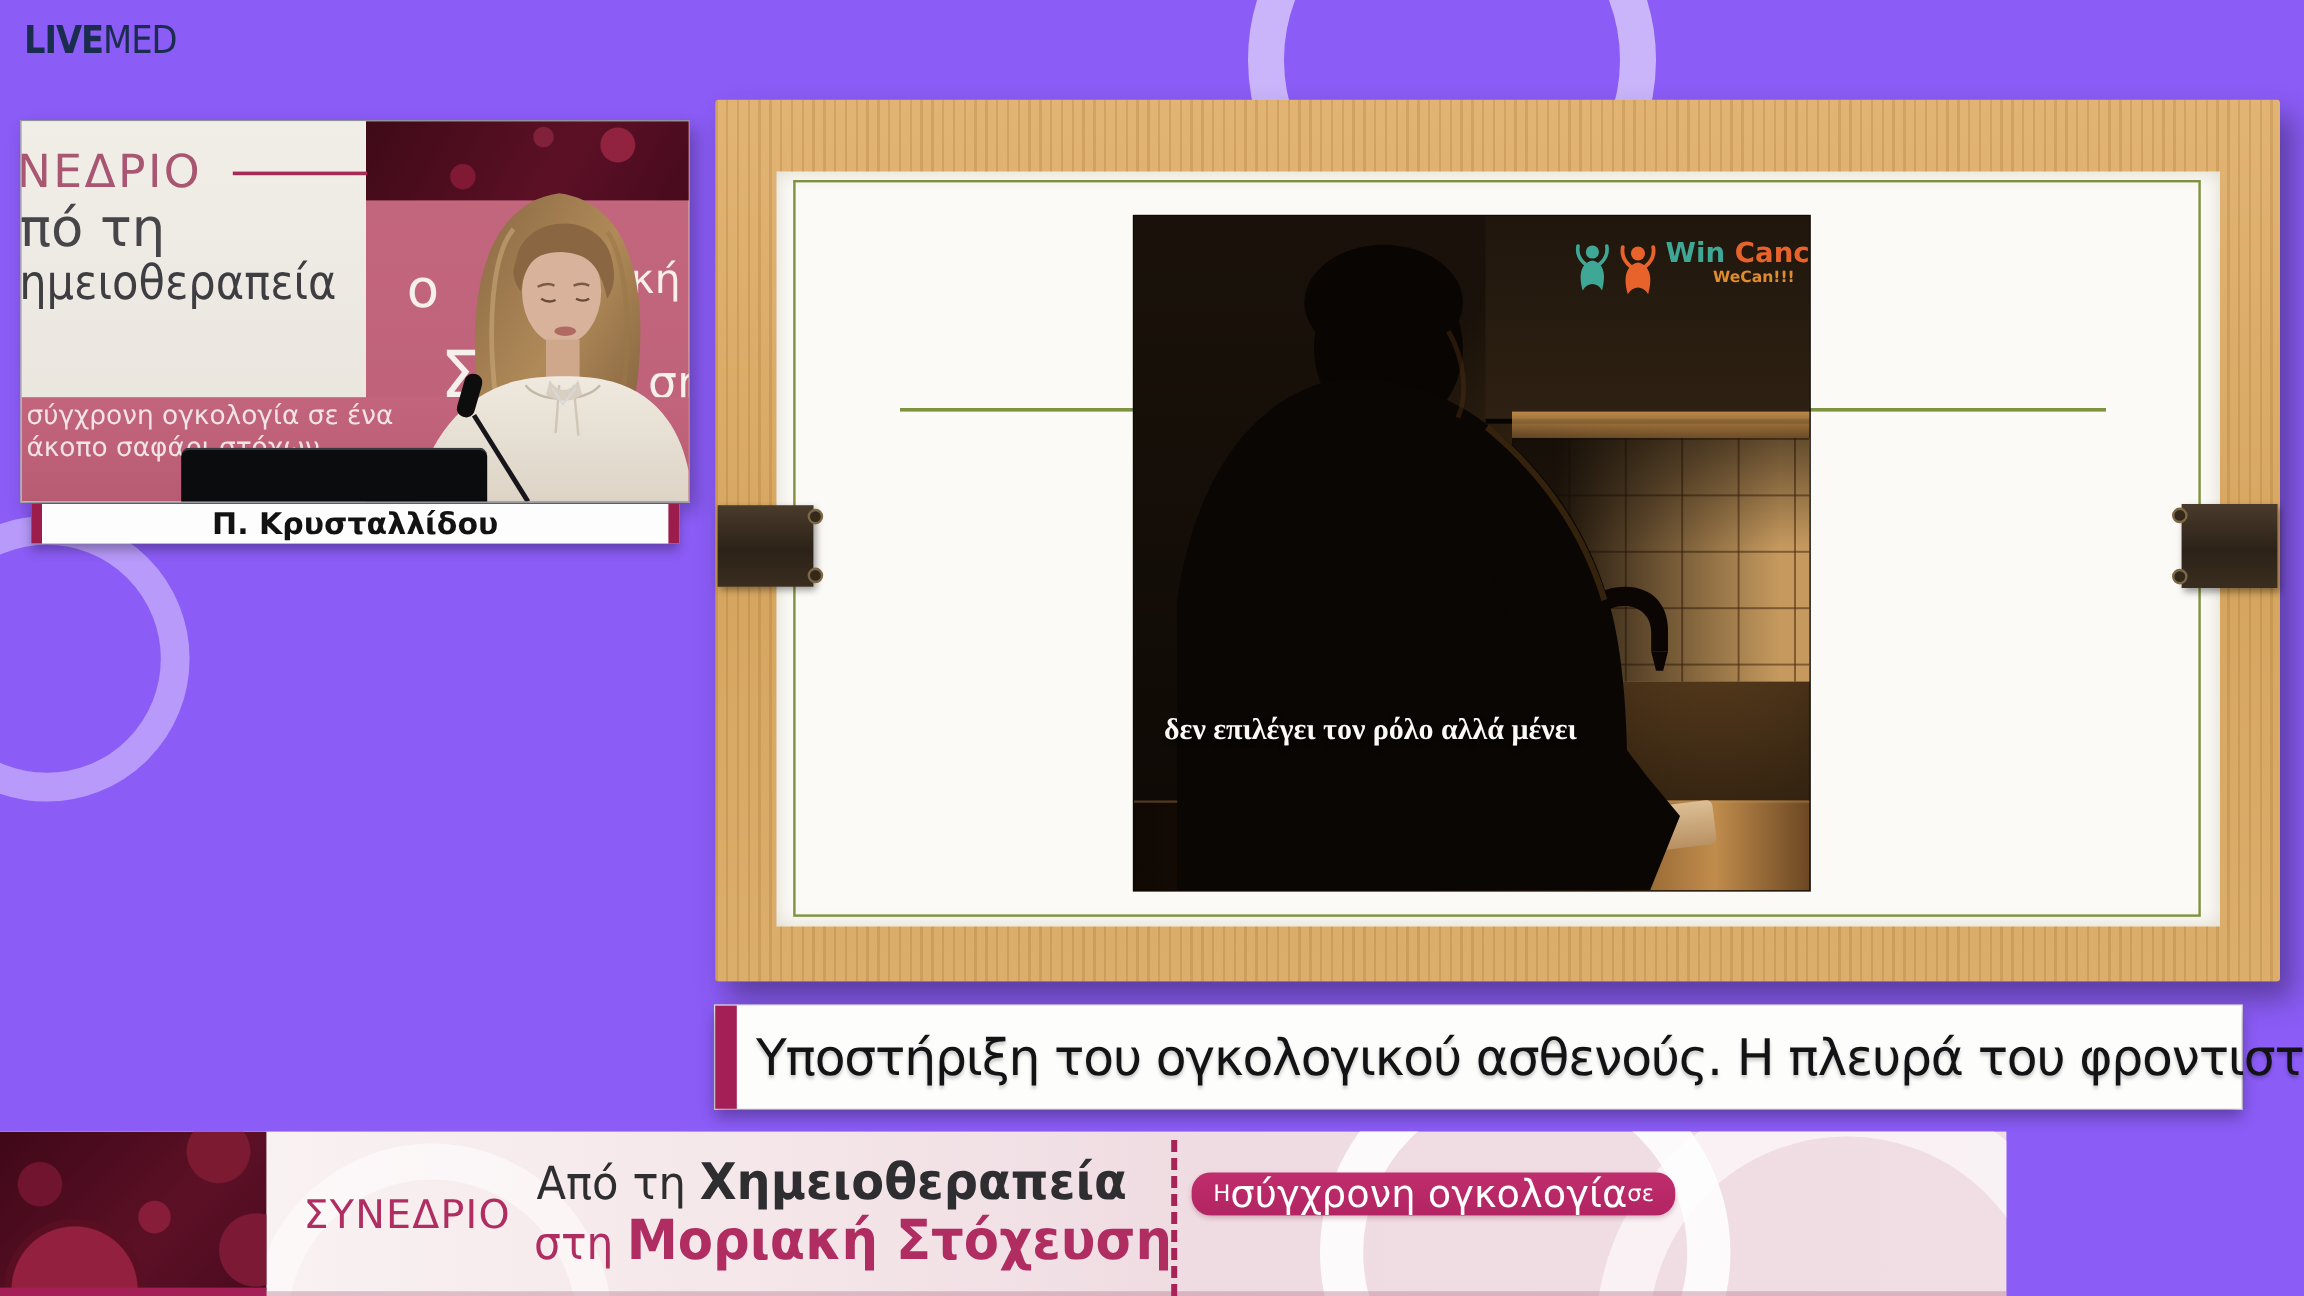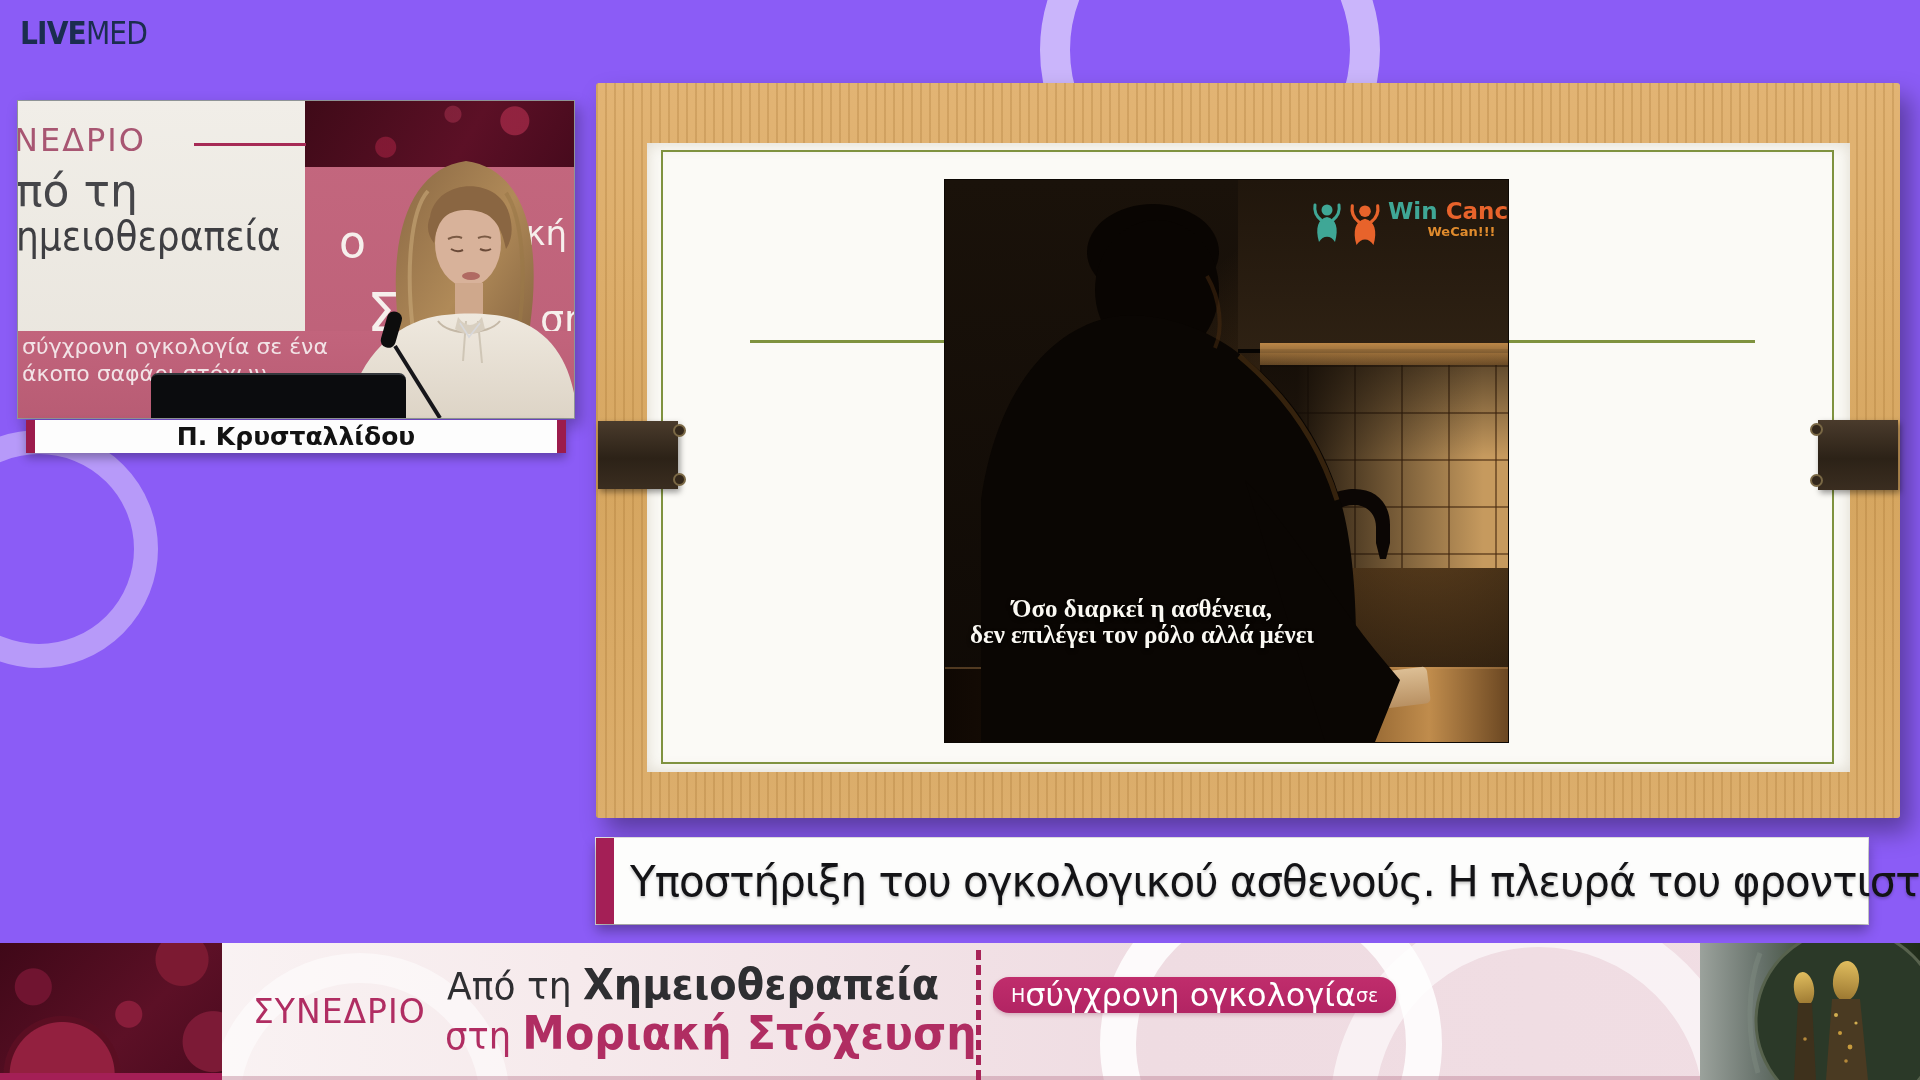--- a/index.html
+++ b/index.html
@@ -22,21 +22,21 @@
   .webcam{left:17px;top:100px;width:556px;height:317px;background:#efece6;overflow:hidden;
           border:1px solid #8f9496;box-shadow:5px 7px 14px rgba(0,0,0,.28);}
   .wc-white{left:0;top:0;width:287px;height:317px;background:linear-gradient(180deg,#f1eee8,#e8e4dc);}
   .wc-pink{left:287px;top:0;width:269px;height:317px;background:linear-gradient(180deg,#c4687f,#bd6078);}
   .wc-maroon{left:287px;top:0;width:269px;height:66px;
      background:
        radial-gradient(circle at 78% 30%, rgba(160,40,70,.8) 0 14px, rgba(0,0,0,0) 15px),
        radial-gradient(circle at 30% 70%, rgba(150,30,60,.7) 0 10px, rgba(0,0,0,0) 11px),
        radial-gradient(circle at 55% 20%, rgba(170,50,80,.5) 0 8px, rgba(0,0,0,0) 9px),
        linear-gradient(120deg,#3f0a18,#5c1026 60%,#470a1d);}
-  .wc-congress{left:-4px;top:20px;font-size:32px;color:#a85672;letter-spacing:2px;font-weight:400;}
+  .wc-congress{left:-4px;top:20px;font-size:38px;color:#a85672;letter-spacing:2px;font-weight:400;}
   .wc-line{left:176px;top:42px;width:112px;height:3px;background:#a62a55;}
   .wc-t1{left:-2px;top:64px;font-size:44px;color:#46464a;}
   .wc-t2{left:-2px;top:112px;font-size:40px;color:#3e3e42;transform:scaleX(.9);transform-origin:left;white-space:nowrap;}
   .wc-frag{color:#f6efec;white-space:nowrap;}
   .fr-o{left:321px;top:115px;font-size:44px;}
   .fr-riaki{left:452px;top:112px;font-size:34px;}
   .fr-sigma{left:349px;top:180px;font-size:54px;}
   .fr-si{left:522px;top:196px;font-size:38px;}
   .wc-strip{left:0;top:230px;width:556px;height:87px;background:linear-gradient(180deg,#c2647c,#b85c74);}
   .wc-strip-l1{left:4px;top:3px;font-size:22px;color:#f2e3e6;white-space:nowrap;}
@@ -104,21 +104,21 @@
 
   
   .caption{left:596px;top:838px;width:1272px;height:86px;background:#fdfdfc;
      box-shadow:0 7px 12px rgba(0,0,0,.32), 0 0 0 1px #e4e4e4;}
   .cap-acc{left:0;top:0;width:18px;height:86px;background:#a41f56;}
   .cap-text{left:34px;top:0;height:86px;display:flex;align-items:center;
      font-size:42px;color:#131316;letter-spacing:-1px;white-space:nowrap;
      text-shadow:0 2px 3px rgba(0,0,0,.22);}
 
   
-  .footer{left:0;top:943px;width:1920px;height:137px;overflow:hidden;
+  .footer{left:0;top:943px;width:1672px;height:137px;overflow:hidden;
      background:linear-gradient(90deg,#fbf7f7 0%,#f6eaec 30%,#efdce2 60%,#f1dee4 100%);}
   .ft-ring{position:absolute;border-radius:50%;}
   .ft-ring.a{left:1100px;top:-70px;width:270px;height:270px;border:36px solid rgba(255,255,255,.85);}
   .ft-ring.b{left:1330px;top:-40px;width:330px;height:330px;border:44px solid rgba(255,255,255,.6);}
   .ft-ring.c{left:210px;top:10px;width:240px;height:240px;border:30px solid rgba(255,255,255,.5);}
   .ft-img-left{left:0;top:0;width:222px;height:137px;
      background:
        radial-gradient(circle at 82% 12%, #7c1a32 0 26px, rgba(0,0,0,0) 27px),
        radial-gradient(circle at 15% 32%, #701430 0 18px, rgba(0,0,0,0) 19px),
        radial-gradient(circle at 58% 52%, #881d3a 0 13px, rgba(0,0,0,0) 14px),
@@ -233,21 +233,20 @@
         </svg>
         <svg class="abs ph-person" viewBox="0 0 563 562">
           <ellipse cx="208" cy="72" rx="66" ry="48" fill="#090502"></ellipse>
           <ellipse cx="212" cy="110" rx="62" ry="70" fill="#090502"></ellipse>
           <path d="M36,562 L36,320 C52,210 104,152 162,138 C200,130 252,142 292,172 C346,212 382,268 398,330 C412,386 414,470 408,562 Z" fill="#0a0603"></path>
           <path d="M300,300 C340,340 390,420 430,470 L455,500 L430,562 L380,562 Z" fill="#0a0603"></path>
           <path d="M294,176 C340,214 374,262 392,320" stroke="#5a3a16" stroke-width="5" fill="none" opacity=".55"></path>
           <path d="M262,96 C276,120 278,150 270,168" stroke="#4a2c10" stroke-width="4" fill="none" opacity=".5"></path>
         </svg>
         <div class="abs ph-text">
-          <div>Όσο διαρκεί η ασθένεια,</div>
           <div>δεν επιλέγει τον ρόλο αλλά μένει</div>
         </div>
         <div class="abs ph-logo">
           <div class="ph-logo-figs">
             <svg width="34" height="42" viewBox="0 0 34 42">
               <circle cx="17" cy="8" r="5.5" fill="#3fa796"></circle>
               <path d="M17,15 C8,17 5,26 9,40 C13,33 21,33 25,40 C29,26 26,17 17,15 Z" fill="#3fa796"></path>
               <path d="M11,18 C6,14 4,9 5,3" stroke="#3fa796" stroke-width="3" stroke-linecap="round" fill="none"></path>
               <path d="M23,18 C28,14 30,9 29,3" stroke="#3fa796" stroke-width="3" stroke-linecap="round" fill="none"></path>
             </svg>

